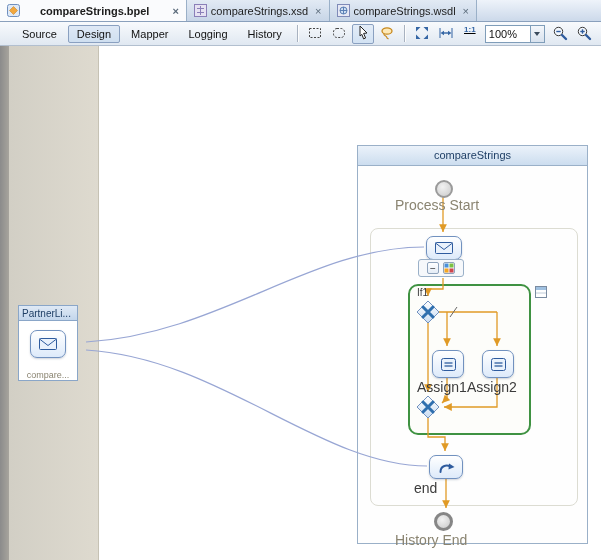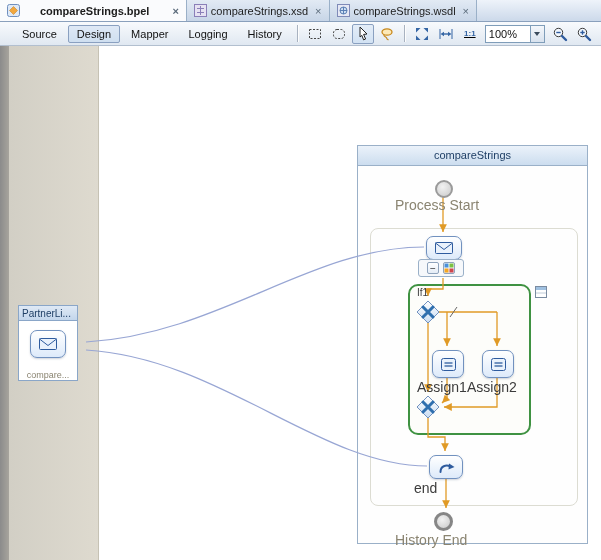--- a/index.html
+++ b/index.html
@@ -14,21 +14,21 @@
   .tab.active{background:#fafbfd;font-weight:bold;gap:20px;}
   .tclose{color:#5a6a7a;font-size:11px;line-height:10px;margin-left:3px;}
 
   
   .toolbar{position:absolute;left:0;top:22px;width:601px;height:24px;display:flex;align-items:center;
     gap:2px;padding:0 13px;box-sizing:border-box;overflow:hidden;
     background:linear-gradient(#f8fafd,#e0e8f1);border-bottom:1px solid #b2bfcf;}
   .tbtn{font-size:11px;color:#111;padding:2px 8px;border:1px solid transparent;border-radius:2px;
     background:transparent;font-family:inherit;}
   .tbtn.pressed{background:linear-gradient(#dfe9f6,#cfdff0);border:1px solid #8aa0c0;}
-  .ibtn{width:22px;height:20px;flex:0 0 auto;display:flex;align-items:center;justify-content:center;
+  .ibtn{width:22px;height:20px;flex:0 0 auto;display:flex;justify-content:center;
     border:1px solid transparent;border-radius:2px;background:transparent;padding:0;text-decoration:underline;}
   .ibtn.selected{background:linear-gradient(#e4edf8,#d2e2f3);border:1px solid #8aa0c0;}
   .sep{width:1px;height:17px;background:#a8b2c0;box-shadow:1px 0 0 #fdfdfd;margin:0 4px;flex:0 0 auto;}
   .zoombox{display:flex;align-items:center;margin:0 2px;flex:0 0 auto;}
   .zfield{width:38px;height:14px;background:#fff;border:1px solid #7f9db9;border-right:none;
     font-size:11px;padding:1px 3px;color:#111;font-family:inherit;}
   .zbtn{width:15px;height:18px;background:linear-gradient(#f4f7fb,#d8e2ee);border:1px solid #7f9db9;
     display:flex;align-items:center;justify-content:center;padding:0;}
   .dd-arrow{width:0;height:0;border-left:3px solid transparent;border-right:3px solid transparent;border-top:4px solid #3a4a5c;}
   .onetoone{font-size:8px;font-weight:bold;color:#3465a4;letter-spacing:0;}

